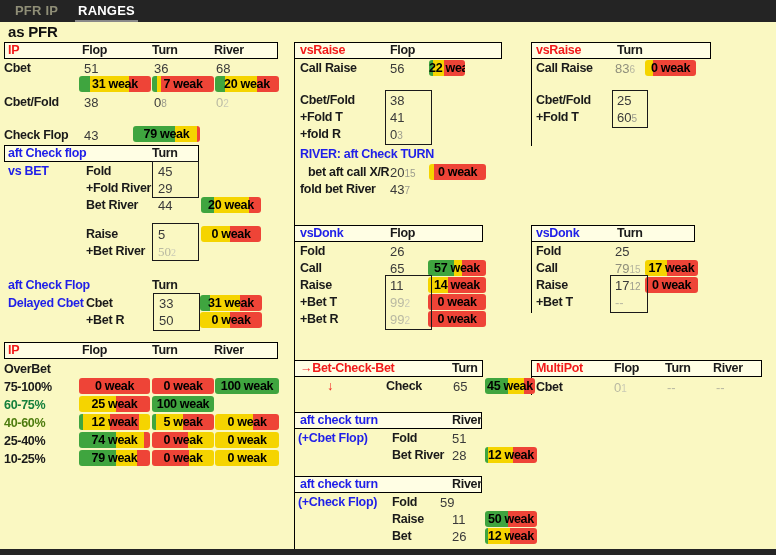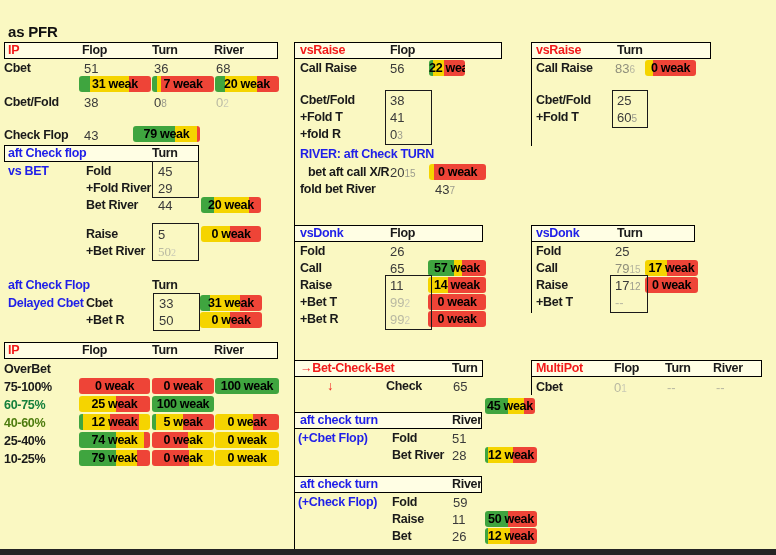--- a/index.html
+++ b/index.html
@@ -27,20 +27,24 @@
   .badge{position:absolute;height:16px;display:flex;border-radius:3px;overflow:hidden;}
   .badge .seg{height:100%;}
   .badge .bt{position:absolute;left:0;right:0;top:0;bottom:0;text-align:center;
              font-weight:bold;font-size:12.5px;letter-spacing:-0.3px;line-height:16px;
              color:#000;white-space:nowrap;overflow:hidden;}
 </style>
 </head>
 <body>
 
 <div id="app">
+  <div class="tabbar">
+    <span class="tab">PFR IP</span>
+    <span class="tab active">RANGES</span>
+  </div>
   <div class="page-title">as PFR</div>
 
   <div class="divider" style="left:294px;top:42px;height:507px;"></div>
   <div class="divider" style="left:531px;top:42px;height:104px;"></div>
   <div class="divider" style="left:531px;top:225px;height:88px;"></div>
   <div class="divider" style="left:531px;top:360px;height:35px;"></div>
 
   <div id="sections">
       <div>
         <div class="hdrbox" style="left: 4px; top: 42px; width: 274px;"></div>
@@ -236,21 +240,21 @@
         <div class="vbox" style="left: 385px; top: 90px; width: 47px; height: 55px;"></div>
         <div class="txt b" style="left: 300px; top: 147px; color: rgb(31, 31, 232);">RIVER: aft Check TURN</div>
         <div class="txt b" style="left: 300px; top: 165px; color: rgb(26, 26, 26); margin-left: 8px;">bet aft call X/R</div>
         <div class="val" style="left: 390px; top: 165px;"><span class="m">20</span><span class="s">15</span></div>
         <div class="badge" style="left: 429px; top: 164px; width: 57px;">
           <div class="seg" style="flex-grow: 8; background: rgb(245, 212, 0);"></div>
           <div class="seg" style="flex-grow: 92; background: rgb(238, 68, 55);"></div>
           <div class="bt">0 weak</div>
         </div>
         <div class="txt b" style="left: 300px; top: 182px; color: rgb(26, 26, 26);">fold bet River</div>
-        <div class="val" style="left: 390px; top: 182px; margin-left: 45px;"><span class="m">43</span><span class="s">7</span></div>
+        <div class="val" style="left: 390px; top: 182px;"><span class="m">43</span><span class="s">7</span></div>
       </div>
       <div>
         <div class="hdrbox" style="left: 294px; top: 225px; width: 189px;"></div>
         <div class="txt b" style="left: 300px; top: 226px; color: rgb(31, 31, 232);">vsDonk</div>
         <div class="txt b" style="left: 390px; top: 226px; color: rgb(26, 26, 26);">Flop</div>
         <div class="txt b" style="left: 300px; top: 244px; color: rgb(26, 26, 26);">Fold</div>
         <div class="val" style="left: 390px; top: 244px;"><span class="m">26</span></div>
         <div class="txt b" style="left: 300px; top: 261px; color: rgb(26, 26, 26);">Call</div>
         <div class="val" style="left: 390px; top: 261px;"><span class="m">65</span></div>
         <div class="badge" style="left: 428px; top: 260px; width: 58px;">
@@ -280,21 +284,21 @@
         </div>
         <div class="vbox" style="left: 385px; top: 275px; width: 47px; height: 55px;"></div>
       </div>
       <div>
         <div class="hdrbox" style="left: 294px; top: 360px; width: 189px;"></div>
         <div class="txt b" style="left: 300px; top: 361px; color: rgb(242, 27, 27);">→Bet-Check-Bet</div>
         <div class="txt b" style="left: 452px; top: 361px; color: rgb(26, 26, 26);">Turn</div>
         <div class="txt b" style="left: 327px; top: 379px; color: rgb(242, 27, 27);">↓</div>
         <div class="txt b" style="left: 386px; top: 379px; color: rgb(26, 26, 26);">Check</div>
         <div class="val" style="left: 453px; top: 379px;"><span class="m">65</span></div>
-        <div class="badge" style="left: 485px; top: 378px; width: 50px; margin-top: 20px;">
+        <div class="badge" style="left: 485px; top: 378px; width: 50px;">
           <div class="seg" style="flex-grow: 45; background: rgb(63, 165, 63);"></div>
           <div class="seg" style="flex-grow: 33; background: rgb(245, 212, 0);"></div>
           <div class="seg" style="flex-grow: 22; background: rgb(238, 68, 55);"></div>
           <div class="bt">45 weak</div>
         </div>
       </div>
       <div>
         <div class="hdrbox" style="left: 294px; top: 412px; width: 188px;"></div>
         <div class="txt b" style="left: 300px; top: 413px; color: rgb(31, 31, 232);">aft check turn</div>
         <div class="txt b" style="left: 452px; top: 413px; color: rgb(26, 26, 26);">River</div>
@@ -309,21 +313,21 @@
           <div class="seg" style="flex-grow: 46; background: rgb(238, 68, 55);"></div>
           <div class="bt">12 weak</div>
         </div>
       </div>
       <div>
         <div class="hdrbox" style="left: 294px; top: 476px; width: 188px;"></div>
         <div class="txt b" style="left: 300px; top: 477px; color: rgb(31, 31, 232);">aft check turn</div>
         <div class="txt b" style="left: 452px; top: 477px; color: rgb(26, 26, 26);">River</div>
         <div class="txt b" style="left: 298px; top: 495px; color: rgb(31, 31, 232);">(+Check Flop)</div>
         <div class="txt b" style="left: 392px; top: 495px; color: rgb(26, 26, 26);">Fold</div>
-        <div class="val" style="left: 453px; top: 495px; text-align: right;"><span class="m">59</span></div>
+        <div class="val" style="left: 440px; top: 495px; text-align: right;"><span class="m">59</span></div>
         <div class="txt b" style="left: 392px; top: 512px; color: rgb(26, 26, 26);">Raise</div>
         <div class="val" style="left: 452px; top: 512px;"><span class="m">11</span></div>
         <div class="badge" style="left: 485px; top: 511px; width: 52px;">
           <div class="seg" style="flex-grow: 45; background: rgb(63, 165, 63);"></div>
           <div class="seg" style="flex-grow: 55; background: rgb(238, 68, 55);"></div>
           <div class="bt">50 weak</div>
         </div>
         <div class="txt b" style="left: 392px; top: 529px; color: rgb(26, 26, 26);">Bet</div>
         <div class="val" style="left: 452px; top: 529px;"><span class="m">26</span></div>
         <div class="badge" style="left: 485px; top: 528px; width: 52px;">

